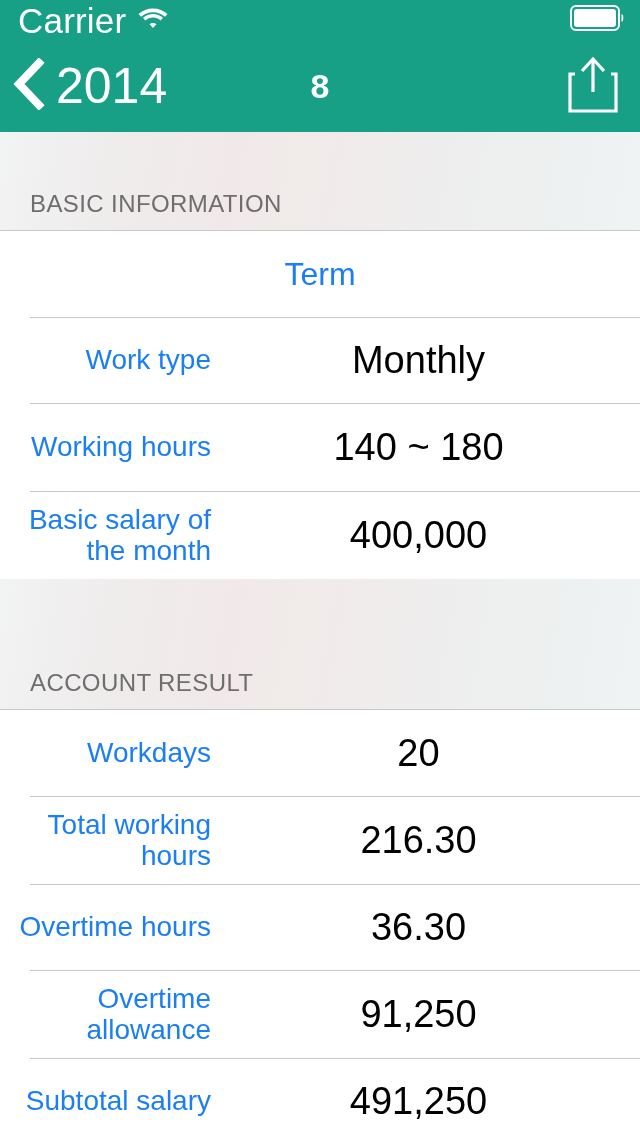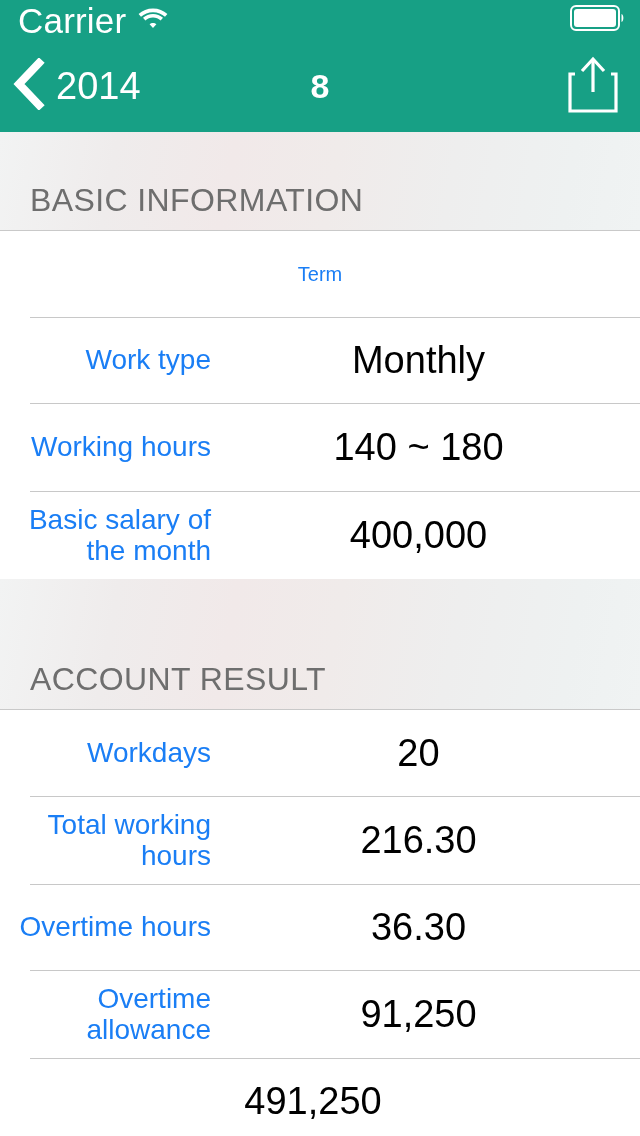--- a/index.html
+++ b/index.html
@@ -48,21 +48,21 @@
     color: #ffffff;
   }
   .nav-back {
     display: flex;
     align-items: center;
     padding-left: 12px;
     cursor: pointer;
   }
   .chevron-icon { display: block; }
   .nav-back-label {
-    font-size: 38px;
+    font-size: 50px;
     margin-left: 10px;
     line-height: 1;
     color: #ffffff;
   }
   .nav-title {
     position: absolute;
     left: 0; right: 0;
     text-align: center;
     font-size: 34px;
     font-weight: bold;
@@ -92,21 +92,21 @@
         #efecec 18%,
         #f1e9e9 36%,
         #f0ebea 52%,
         #eeeeee 70%,
         #eef1f1 88%,
         #f0f3f3 100%);
     border-bottom: 1px solid #c9c9c9;
   }
   .section-header.first { height: 99px; }
   .section-header-title {
-    font-size: 32px;
+    font-size: 24px;
     color: #6e6e6e;
     letter-spacing: 0.4px;
     line-height: 1;
   }
 
   .row {
     position: relative;
     height: 86px;
     display: flex;
     align-items: center;
@@ -145,21 +145,21 @@
   }
 
   
   .row-centerpair {
     width: 100%;
     display: flex;
     justify-content: center;
     align-items: baseline;
   }
   .row-centerpair .term-label {
-    font-size: 20px;
+    font-size: 32px;
     color: #1a7ef5;
     line-height: 1;
   }
   .row-centerpair .term-value {
     font-size: 30px;
     color: #000000;
     line-height: 1;
     margin-left: 9px;
   }
 </style>
@@ -262,16 +262,17 @@
 
   <div class="row tall">
     <div class="row-label">
       <div>Overtime</div>
       <div>allowance</div>
     </div>
     <div class="row-value">91,250</div>
   </div>
 
   <div class="row">
+    <div class="row-label">Subtotal salary</div>
     <div class="row-value">491,250</div>
   </div>
 
 </div>
 
 </body></html>

